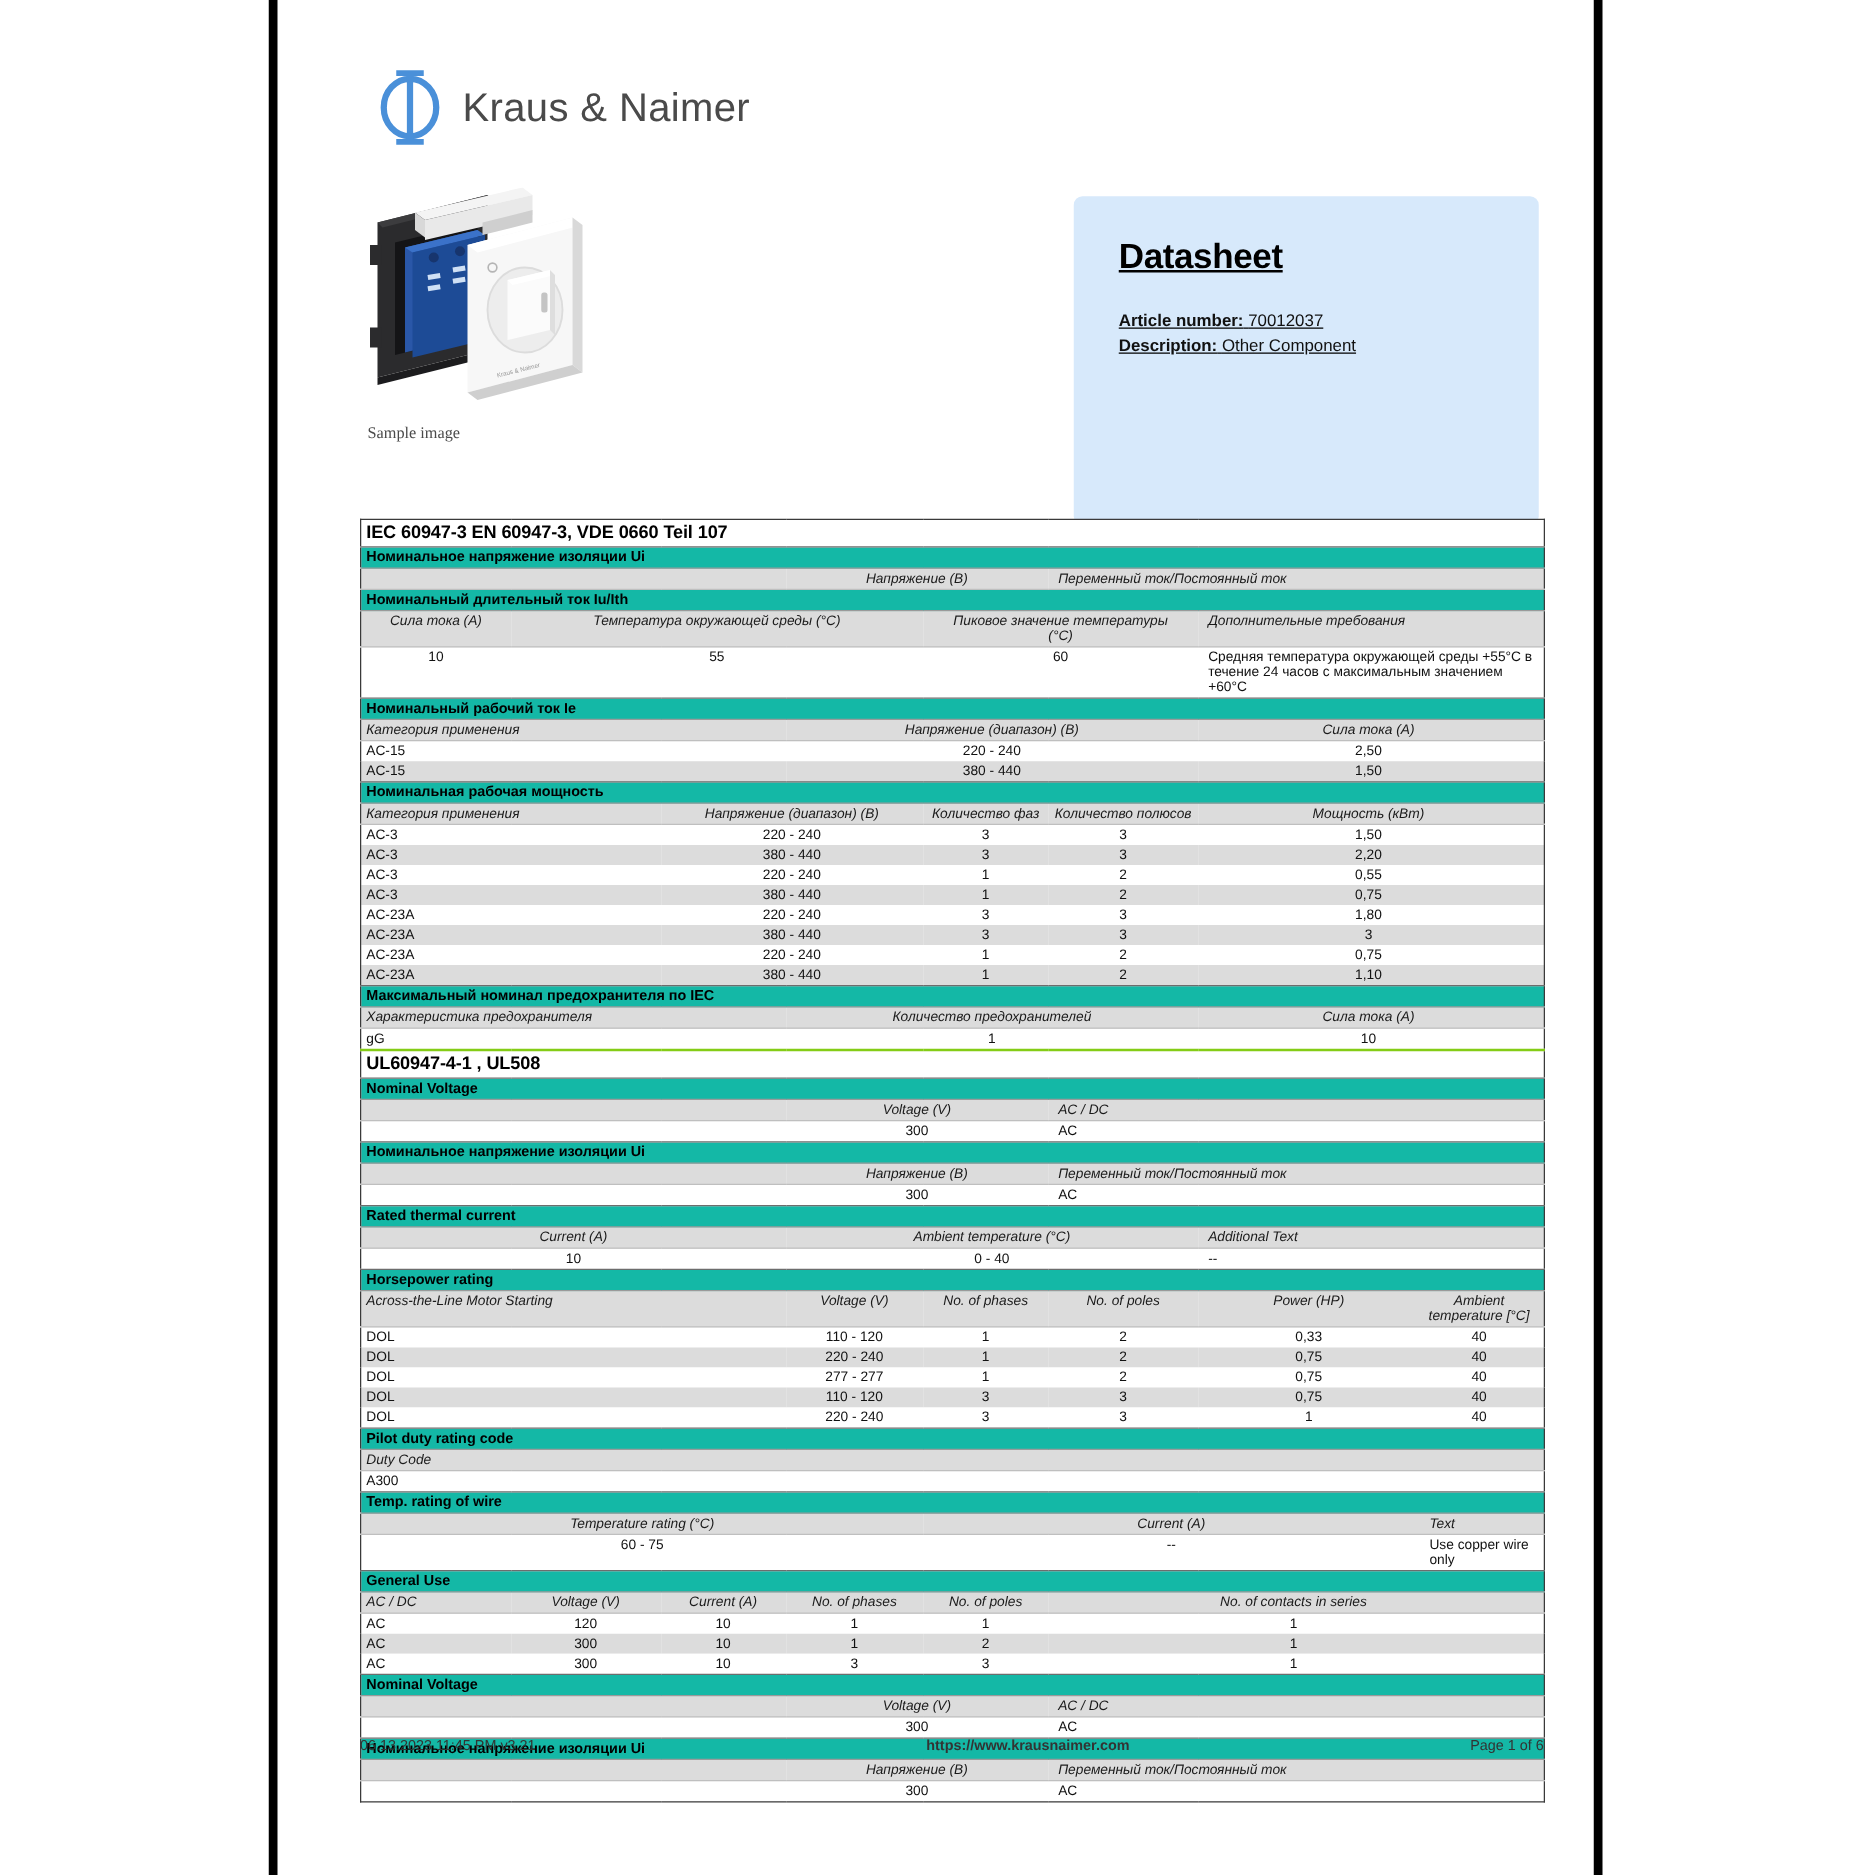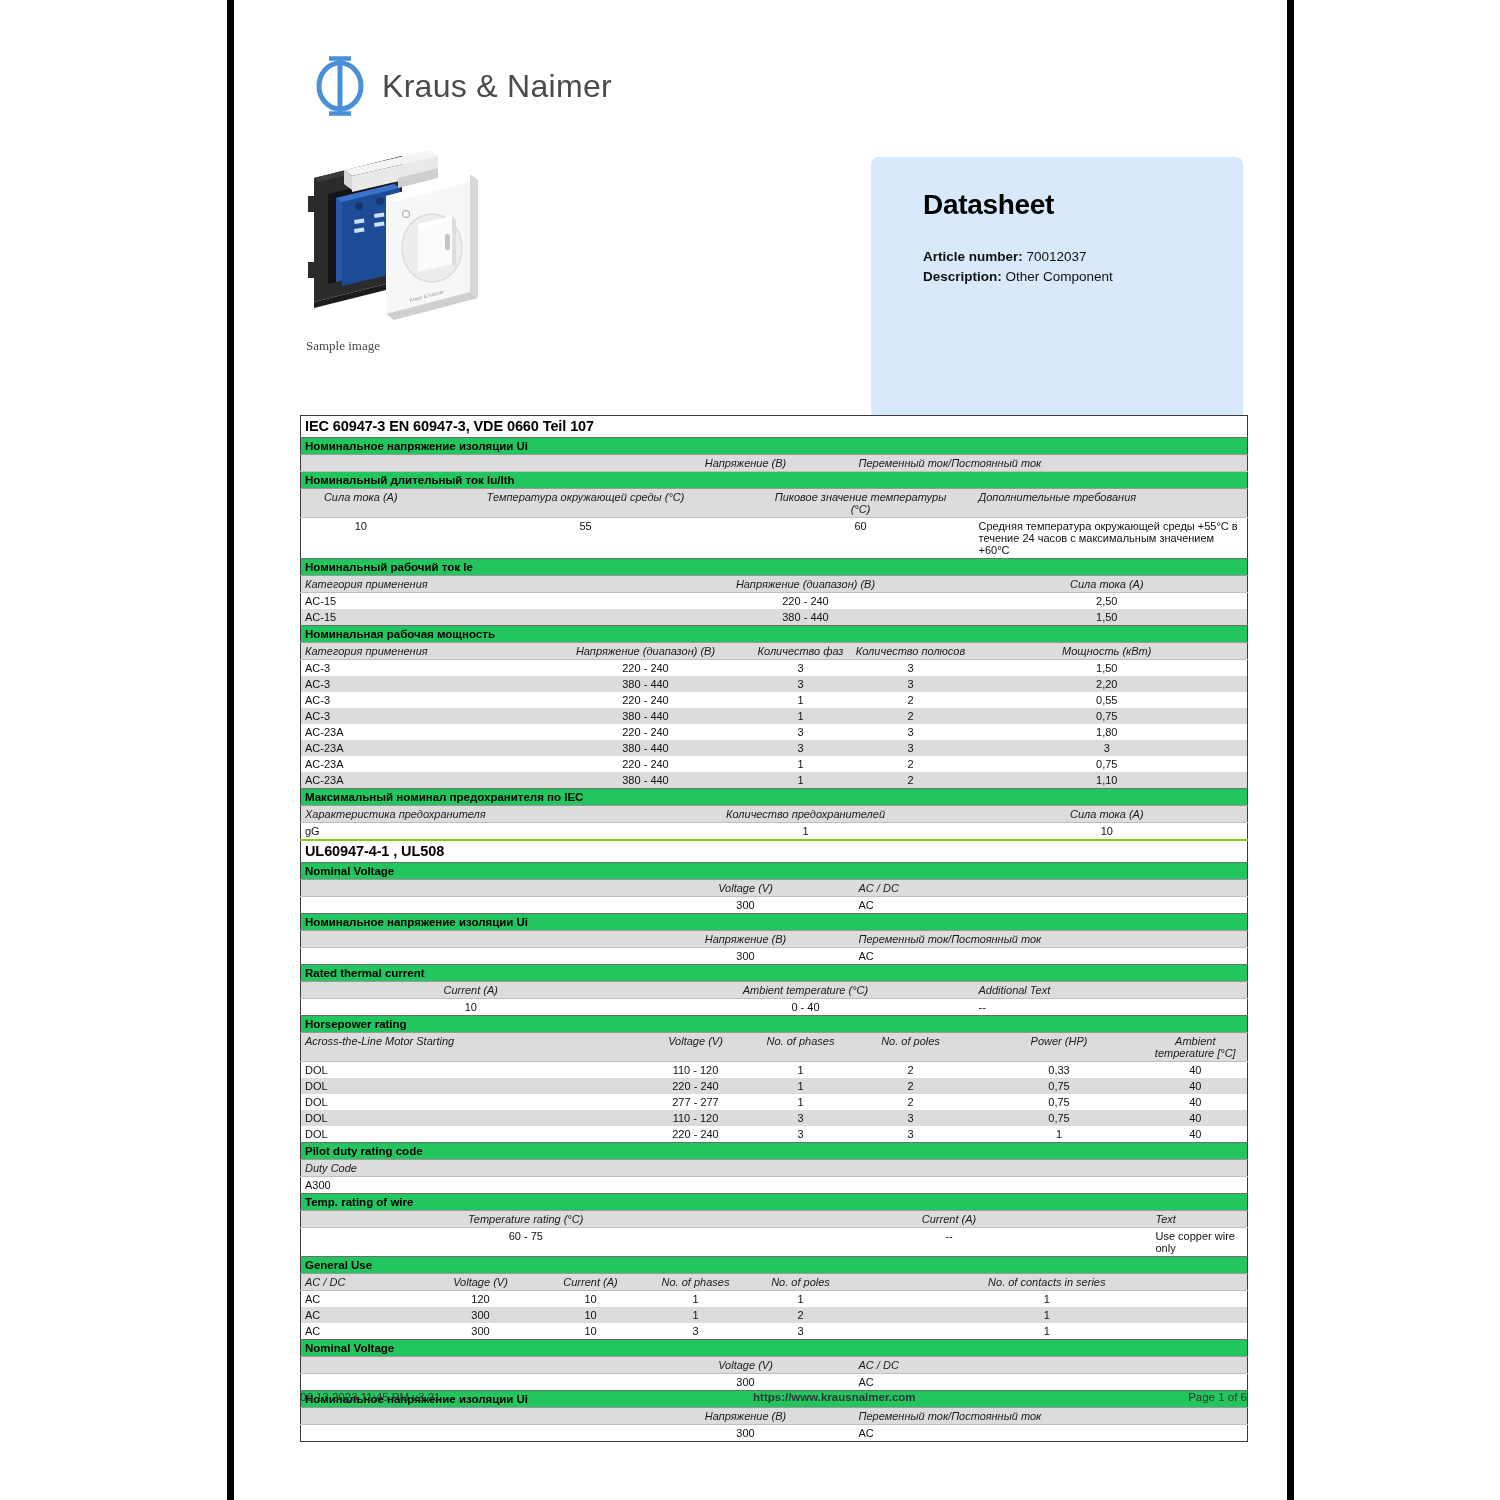--- a/index.html
+++ b/index.html
@@ -8,21 +8,21 @@
     background: #ffffff;
   }
   body {
     width: 1500px;
     height: 1500px;
     font-family: "Liberation Sans", sans-serif;
     -webkit-font-smoothing: antialiased;
   }
   .page {
     position: absolute;
-    left: 227px;
+    left: 215px;
     top: 0px;
     width: 1067px;
     height: 1500px;
     background: #ffffff;
     border-left: 7px solid #000000;
     border-right: 7px solid #000000;
     box-sizing: border-box;
   }
   .page-inner {
     position: relative;
@@ -69,21 +69,22 @@
 
   .datasheet-box {
     position: absolute;
     left: 637px;
     top: 157px;
     width: 372px;
     height: 263px;
     background: #d7e9fb;
     border-radius: 7px;
     box-sizing: border-box;
-    padding: 32px 52px;
+    padding: 32px 36px;
+    text-decoration: underline;
   }
   .datasheet-title {
     font-size: 28px;
     font-weight: bold;
     color: #000000;
     margin: 0 0 26px 0;
     letter-spacing: -0.3px;
   }
   .ds-line {
     font-size: 13.5px;
@@ -119,21 +120,21 @@
   }
   .spec-table tr.row-standard:first-child td { border-top: none; }
 
   .row-section td {
     font-size: 11.5px;
     font-weight: bold;
     color: #000;
     padding: 2px 4px 2px 4px;
     border-top: 1px solid #6d6d6d;
     border-bottom: 1px solid #9a9a9a;
-    background: #22c55e;
+    background: #14b8a6;
   }
 
   .row-header td {
     font-size: 11px;
     font-style: italic;
     color: #1a1a1a;
     background: #dcdcdc;
     padding: 2px 4px 2px 4px;
     border-bottom: 1px solid #bfbfbf;
   }

